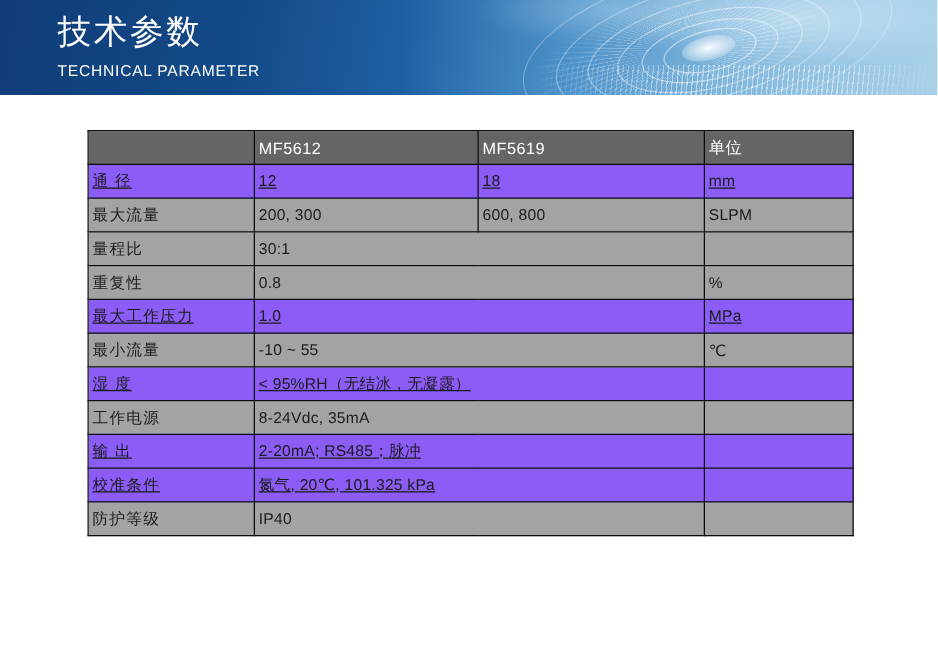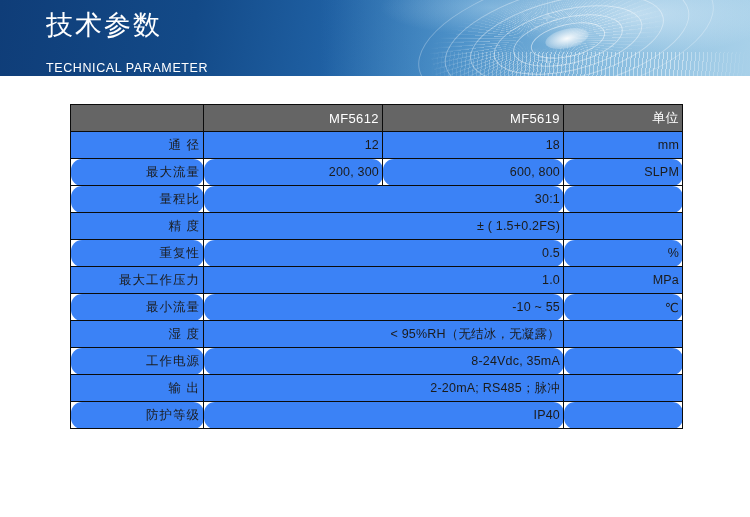--- a/index.html
+++ b/index.html
@@ -92,60 +92,60 @@
     font-size: 27px;
     line-height: 34px;
     letter-spacing: 2px;
     white-space: nowrap;
   }
   .banner-title-en {
     color: #ffffff;
     font-size: 12.5px;
     line-height: 16px;
     letter-spacing: 0.6px;
-    margin-top: 18px;
+    margin-top: 7px;
     white-space: nowrap;
   }
 
   
   .table-wrap {
     position: absolute;
     left: 70px;
     top: 104px;
     width: 612px;
   }
   table.spec {
     border-collapse: collapse;
     width: 612px;
     table-layout: fixed;
     font-size: 12.5px;
     color: #1b1b1b;
   }
   table.spec td, table.spec th {
     border: 1px solid #0b0b0b;
     height: 26px;
-    text-align: right;
+    text-align: left;
     vertical-align: middle;
     padding: 0 3px;
     font-weight: normal;
     white-space: nowrap;
   }
   col.c-param { width: 133px; }
   col.c-a     { width: 179px; }
   col.c-b     { width: 181px; }
   col.c-unit  { width: 119px; }
 
   thead th {
     background: #656565;
     color: #ffffff;
     font-size: 13px;
     letter-spacing: 0.4px;
   }
-  tbody tr.odd  td { background: #3b82f6; }
-  tbody tr.even td { background: #3b82f6; border-radius: 11px; }
+  tbody tr.odd  td { background: #8b5cf6; text-decoration: underline; }
+  tbody tr.even td { background: #a3a3a3; }
   td.param { letter-spacing: 1px; }
   td.val   { letter-spacing: 0.2px; }
 </style>
 </head>
 <body>
 
 <div class="banner">
   <div class="banner-sky"></div>
 
   <div class="ripple">
@@ -193,28 +193,23 @@
           <td class="param">最大流量</td>
           <td class="val">200, 300</td>
           <td class="val">600, 800</td>
           <td class="val">SLPM</td>
         </tr>
         <tr class="even">
           <td class="param">量程比</td>
           <td class="val" colspan="2">30:1</td>
           <td class="val"></td>
         </tr>
-        <tr class="odd">
-          <td class="param">精 度</td>
-          <td class="val" colspan="2">± ( 1.5+0.2FS)</td>
-          <td class="val"></td>
-        </tr>
         <tr class="even">
           <td class="param">重复性</td>
-          <td class="val" colspan="2">0.5</td>
+          <td class="val" colspan="2">0.8</td>
           <td class="val">%</td>
         </tr>
         <tr class="odd">
           <td class="param">最大工作压力</td>
           <td class="val" colspan="2">1.0</td>
           <td class="val">MPa</td>
         </tr>
         <tr class="even">
           <td class="param">最小流量</td>
           <td class="val" colspan="2">-10 ~ 55</td>
@@ -228,20 +223,25 @@
         <tr class="even">
           <td class="param">工作电源</td>
           <td class="val" colspan="2">8-24Vdc, 35mA</td>
           <td class="val"></td>
         </tr>
         <tr class="odd">
           <td class="param">输 出</td>
           <td class="val" colspan="2">2-20mA; RS485；脉冲</td>
           <td class="val"></td>
         </tr>
+        <tr class="odd">
+          <td class="param">校准条件</td>
+          <td class="val" colspan="2">氮气, 20℃, 101.325 kPa</td>
+          <td class="val"></td>
+        </tr>
         <tr class="even">
           <td class="param">防护等级</td>
           <td class="val" colspan="2">IP40</td>
           <td class="val"></td>
         </tr>
       </tbody>
   </table>
 </div>
 
 </body></html>

